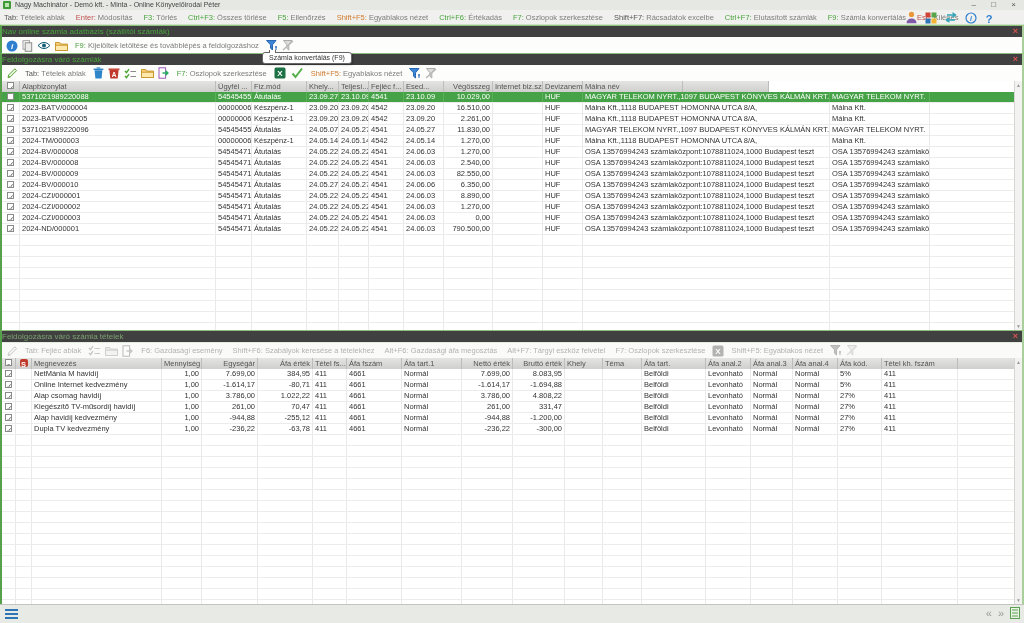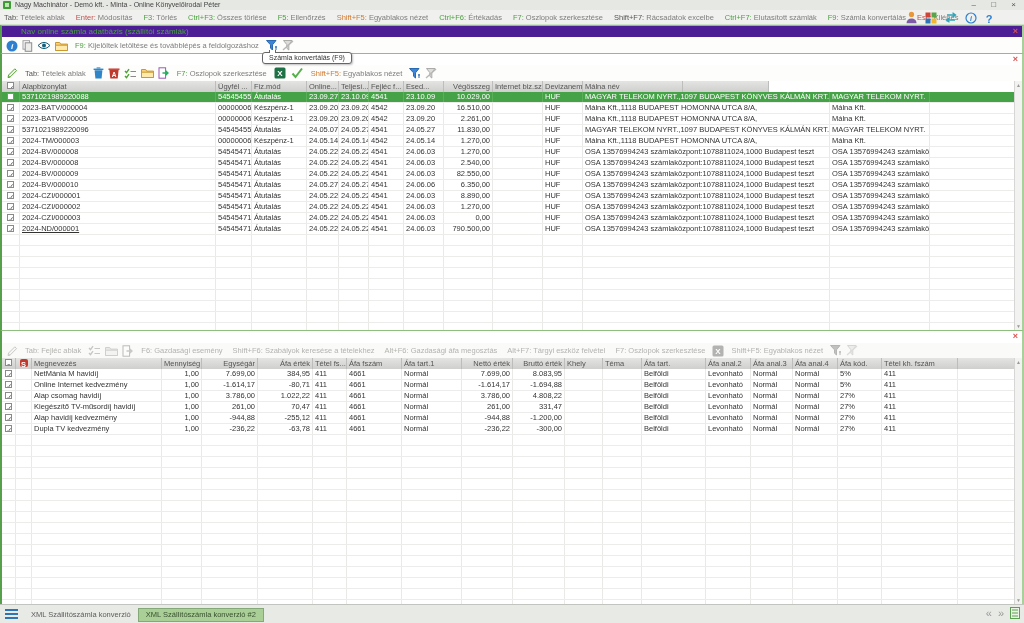--- a/index.html
+++ b/index.html
@@ -18,21 +18,21 @@
   #menubar{position:absolute;left:0;top:10px;width:1024px;height:15px;background:#f0f1ee;border-bottom:1px solid #cfe3c6;line-height:15px;white-space:nowrap;padding-left:4px;box-sizing:border-box}
   .menu-item{display:inline-block;margin-right:11px;font-size:7.5px}
   .k-green{color:#4aa23e}.k-red{color:#c0504d}.k-orange{color:#d07a2e}.k-dark{color:#555}
   .lbl{color:#7d7d7d}
   #menu-icons{position:absolute;right:30px;top:0;height:15px;display:flex;align-items:center;gap:7px}
   .tbic{display:inline-flex;align-items:center;justify-content:center}
   .tbic.dis{filter:grayscale(1) opacity(.45)}
 
   
   .sec{position:absolute;left:0;width:1024px;background:#fff;border-left:2px solid #57a04b;border-right:2px solid #a9cf9b;border-top:1px solid #8fbf7f;box-sizing:border-box;overflow:hidden}
-  .sec-h{height:11px;line-height:11px;background:#4c1d95;color:#4aa23e;font-size:8px;padding-left:19px;border-bottom:1px solid #e2ecdc}
+  .sec-h{height:11px;line-height:11px;background:#404040;color:#4aa23e;font-size:8px;padding-left:0;border-bottom:1px solid #e2ecdc}
   .sec-h.dim{color:#7aa070}
   .close-x{position:absolute;right:4px;top:1px;color:#d9534f;font-size:9px;font-weight:bold;line-height:9px;cursor:default}
   #sec-nav{top:25px;height:28px}
   #sec-inv{top:53px;height:277px}
   #sec-items{top:330px;height:274px}
   .toolbar{position:absolute;left:0;right:0;display:flex;align-items:center;gap:4px;padding-left:4px;background:#fdfdfc;white-space:nowrap}
   #nav-toolbar{top:11px;height:17px}
   #inv-toolbar{top:11px;height:16px}
   #items-toolbar{top:12px;height:15px;background:#fafaf8}
   .sc{font-size:7.5px;margin:0 3px}
@@ -155,20 +155,21 @@
       <span class="tbic">
         <svg width="12" height="11" viewBox="0 0 12 11">
           <path d="M1.5.5h8.5L6.8 4.6V10l-2-1.8V4.6Z" fill="#dcdcda" stroke="#ababa9"></path>
           <line x1="1" y1="10" x2="11" y2="1" stroke="#b8b8b6" stroke-width="1.4"></line>
         </svg>
       </span>
     </div>
 </div>
 
 <div id="sec-inv" class="sec">
+  <div class="sec-h">Feldolgozásra váró számlák</div>
   <span class="close-x">×</span>
   <div id="inv-toolbar" class="toolbar">
       <span class="tbic">
         <svg width="12" height="12" viewBox="0 0 12 12">
           <path d="M2 10.5 2.6 8 8.8 1.8 10.6 3.6 4.4 9.8Z" fill="#eaf5e2" stroke="#5aa336"></path>
           <path d="M2 10.5 4.4 9.8" stroke="#5aa336"></path>
         </svg>
       </span>
       <span class="sc"><span class="k k-dark">Tab:</span><span class="lbl"> Tételek ablak</span></span>
       <span class="tbic">
@@ -231,21 +232,21 @@
         </svg>
       </span>
     </div>
   <div id="t1-head" class="thead">
       <span style="width: 18px;">
         <span class="cbx">✓</span>
       </span>
       <span style="width: 196px;">Alapbizonylat</span>
       <span style="width: 36px;">Ügyfél ...</span>
       <span style="width: 55px;">Fiz.mód</span>
-      <span style="width: 32px;">Online...</span>
+      <span style="width: 32px;">Khely...</span>
       <span style="width: 30px;">Teljesí...</span>
       <span style="width: 35px;">Fejléc f...</span>
       <span style="width: 40px;">Esed...</span>
       <span class="r" style="width: 49px;">Végösszeg</span>
       <span style="width: 50px;">Internet biz.sz</span>
       <span style="width: 40px;">Devizanem</span>
       <span style="width: 100px;">Málna név</span>
       <span style="width: 86px;"></span>
     </div>
   <div id="t1-body" class="tbody">
@@ -462,21 +463,21 @@
         <span style="width: 50px;"></span>
         <span style="width: 40px;">HUF</span>
         <span style="width: 247px;">OSA 13576994243 számlaközpont:1078811024,1000 Budapest teszt</span>
         <span style="width: 100px;">OSA 13576994243 számlaközp</span>
         <span style="width: 86px;"></span>
       </div>
       <div class="trow">
         <span style="width: 18px;">
           <span class="cbx">✓</span>
         </span>
-        <span style="width: 196px; text-decoration: underline;">2024-ND/000001</span>
+        <span style="width: 196px;">2024-ND/000001</span>
         <span style="width: 36px;">54545471</span>
         <span style="width: 55px;">Átutalás</span>
         <span style="width: 32px;">24.05.22</span>
         <span style="width: 30px;">24.05.22</span>
         <span style="width: 35px;">4541</span>
         <span style="width: 40px;">24.06.03</span>
         <span class="r" style="width: 49px;">790.500,00</span>
         <span style="width: 50px;"></span>
         <span style="width: 40px;">HUF</span>
         <span style="width: 247px;">OSA 13576994243 számlaközpont:1078811024,1000 Budapest teszt</span>
@@ -630,20 +631,21 @@
     </div>
   <div id="sb1" class="vsb">
       <span class="up">▲</span>
       <span class="dn">▼</span>
     </div>
 </div>
 
 <div id="tooltip">Számla konvertálás (F9)</div>
 
 <div id="sec-items" class="sec">
+  <div class="sec-h dim">Feldolgozásra váró számla tételek</div>
   <span class="close-x">×</span>
   <div id="items-toolbar" class="toolbar">
       <span class="tbic dis">
         <svg width="12" height="12" viewBox="0 0 12 12">
           <path d="M2 10.5 2.6 8 8.8 1.8 10.6 3.6 4.4 9.8Z" fill="#eaf5e2" stroke="#5aa336"></path>
           <path d="M2 10.5 4.4 9.8" stroke="#5aa336"></path>
         </svg>
       </span>
       <span class="sc dsc"><span class="k k-dark">Tab:</span><span class="lbl"> Fejléc ablak</span></span>
       <span class="tbic dis">
@@ -1222,21 +1224,20 @@
 </div>
 
 <div id="tabbar">
   <span id="tab-menu"><span class="tbic">
         <svg width="13" height="10" viewBox="0 0 13 10">
           <rect y="0" width="13" height="2" fill="#2e75b6"></rect>
           <rect y="4" width="13" height="2" fill="#2e75b6"></rect>
           <rect y="8" width="13" height="2" fill="#2e75b6"></rect>
         </svg>
       </span></span>
-  <span id="tabs"><span class="tab">XML Szállítószámla konverzió</span><span class="tab active">XML Szállítószámla konverzió #2</span></span>
   <span id="tab-right">
       <span class="tbic">
         <span class="chev">«</span>
       </span>
       <span class="tbic">
         <span class="chev">»</span>
       </span>
       <span class="tbic">
         <svg width="10" height="12" viewBox="0 0 10 12">
           <rect x="0.5" y="0.5" width="9" height="11" fill="#eaf3e5" stroke="#5aa050"></rect>

